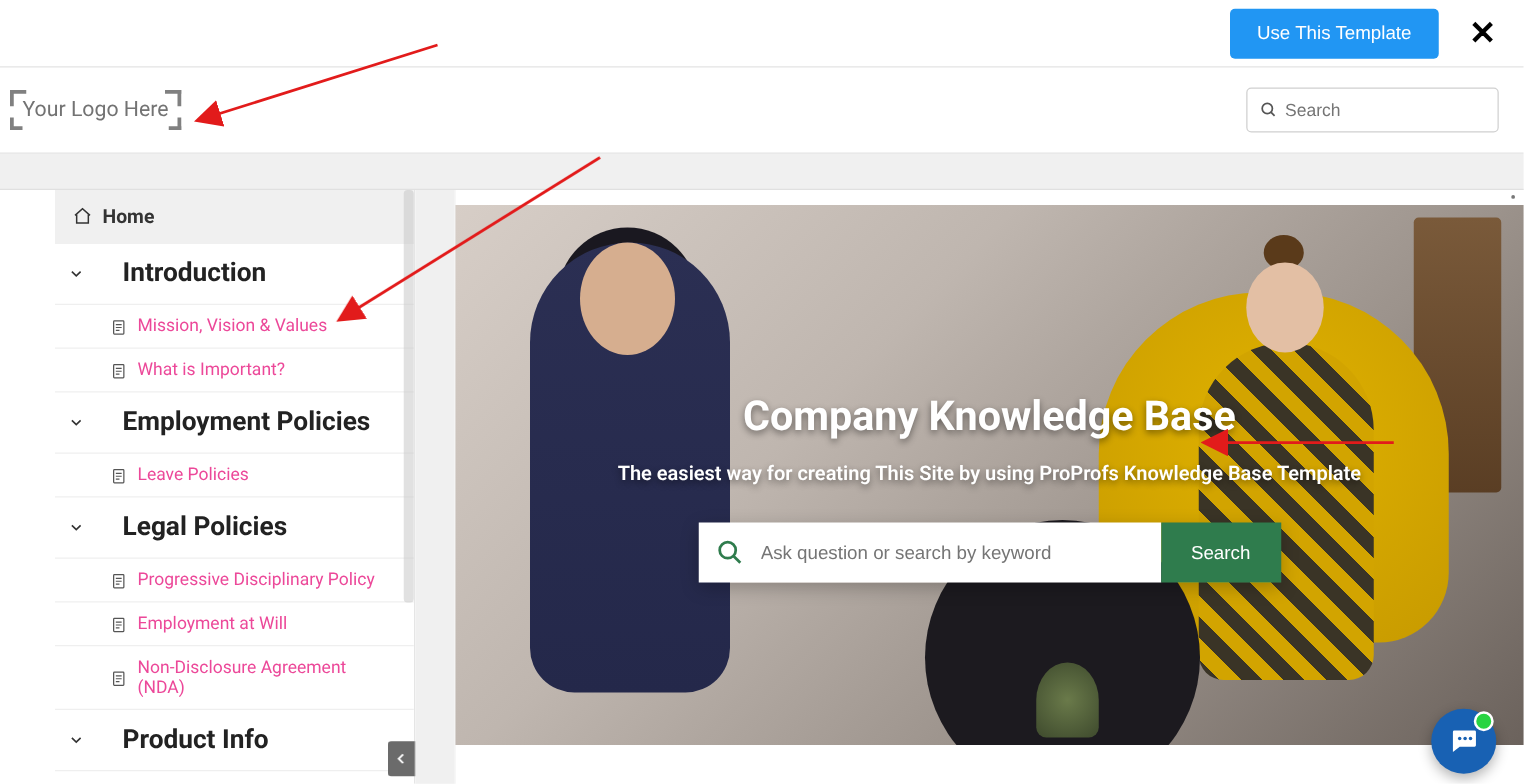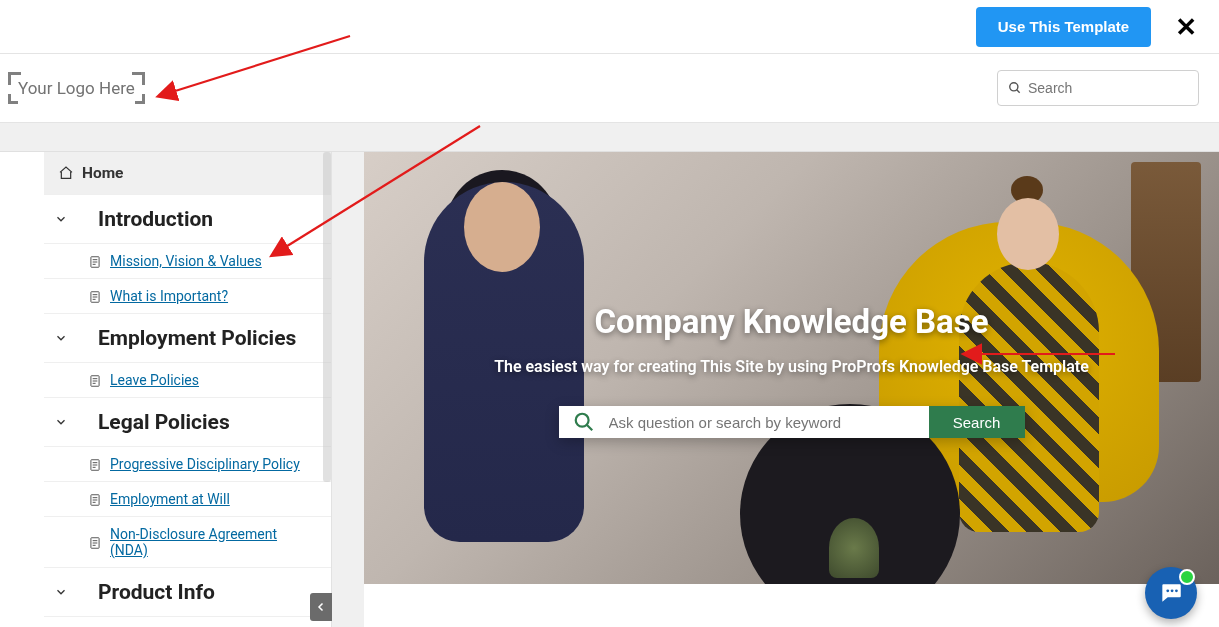--- a/index.html
+++ b/index.html
@@ -23,21 +23,21 @@
     gap: 20px;
   }
   .use-template-btn {
     background: #2196f3;
     color: #ffffff;
     border: none;
     border-radius: 4px;
     height: 40px;
     padding: 0 22px;
     font-size: 15px;
-    font-weight: 700;
+    font-weight: 400;
     cursor: pointer;
   }
   .close-x {
     font-size: 26px;
     font-weight: 700;
     cursor: pointer;
     color: #000;
     line-height: 1;
     padding: 4px;
   }
@@ -147,40 +147,39 @@
   .sb-cat {
     font-weight: 700;
     font-size: 21px;
     color: #222;
     padding: 12px 10px;
     gap: 30px;
   }
   .sb-page {
     padding-left: 44px;
     font-size: 14px;
-    color: #0369a1;
-    text-decoration: underline;
+    color: #ec4899;
   }
   .sb-page .doc-ic {
     color: #555;
     margin-top: 1px;
   }
   .chev {
     display: inline-flex;
     align-items: center;
     justify-content: center;
   }
   .home-ic, .doc-ic {
     display: inline-flex;
   }
 
   .content {
     flex: 1;
     padding-left: 32px;
-    padding-top: 0;
+    padding-top: 12px;
     position: relative;
   }
   .gap-strip {
     position: absolute;
     left: 0;
     top: 0;
     bottom: 0;
     width: 32px;
     background: #f0f0f0;
   }
@@ -227,21 +226,21 @@
   }
   .hero-sub {
     font-size: 16px;
     max-width: 640px;
     font-weight: 600;
     line-height: 1.45;
   }
   .hero-search {
     display: flex;
     width: 466px;
-    height: 32px;
+    height: 48px;
     margin-top: 14px;
     box-shadow: 0 4px 14px rgba(0,0,0,.25);
     text-shadow: none;
   }
   .hero-search .box {
     flex: 1;
     background: #ffffff;
     display: flex;
     align-items: center;
     padding: 0 14px;

